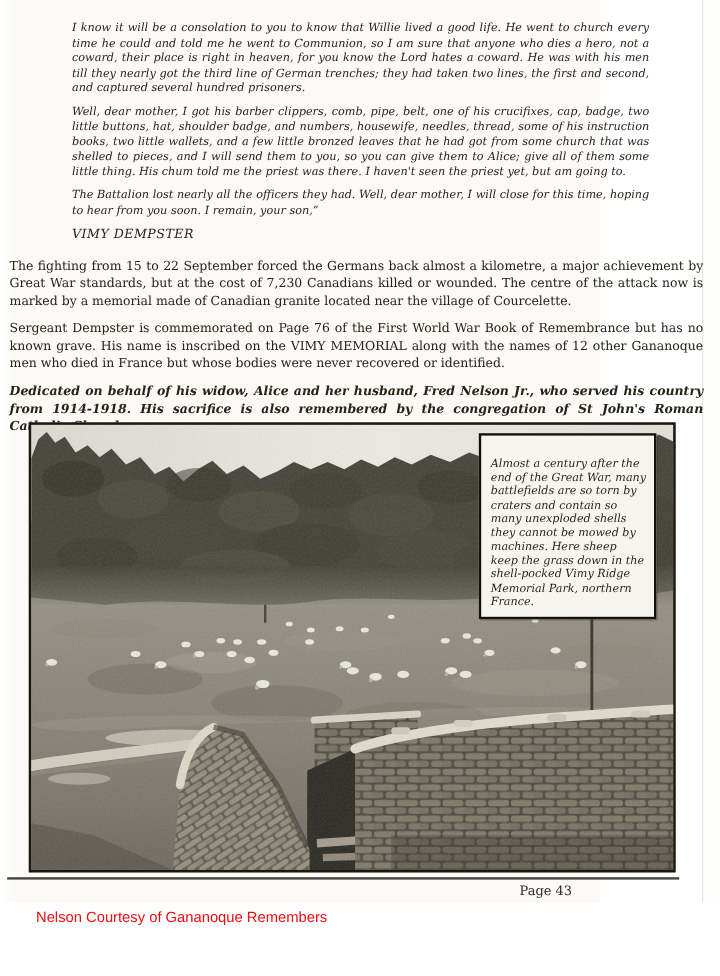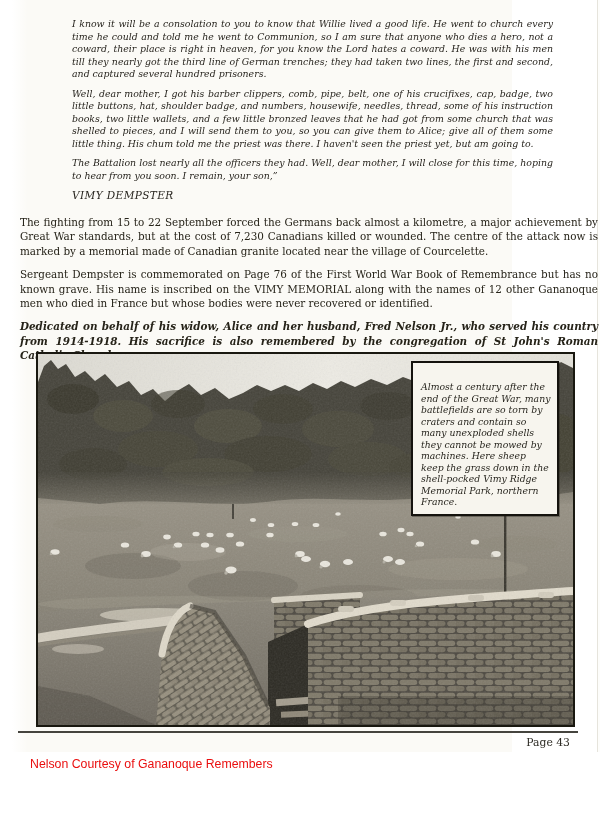--- a/index.html
+++ b/index.html
@@ -1,34 +1,34 @@
 <!DOCTYPE html>
 <html><head>
 <meta charset="utf-8">
 <style>
   html,body{margin:0;padding:0;width:600px;height:813px;background:#ffffff;overflow:hidden;}
-  .sheet{position:absolute;left:12px;top:0;width:500px;height:813px;background:#fbfaf6;}
+  .sheet{position:absolute;left:0;top:0;width:500px;height:813px;background:#fbfaf6;}
   .scan-left{position:absolute;left:0;top:0;width:16px;height:100%;background:linear-gradient(90deg,#ffffff, rgba(255,255,255,0));}
   .scan-right{position:absolute;left:585px;top:0;width:15px;height:756px;background:#fdfdfb;border-left:1px solid #e6e4dc;}
   .scan-bottom{position:absolute;left:0;top:752px;width:600px;height:61px;background:#ffffff;}
 
   .quote-block{position:absolute;left:60px;top:18px;width:481px;font:italic 9.4px/12.5px "DejaVu Serif",serif;color:#27241e;text-align:justify;}
   .quote-block p{margin:0 0 7px 0;}
   .signature{font:italic 10.5px/13px "DejaVu Serif",serif;letter-spacing:.4px;color:#27241e;margin-top:9px;}
 
   .body-block{position:absolute;left:8px;top:215px;width:578px;font:10.4px/14.4px "DejaVu Serif",serif;color:#262319;text-align:justify;}
   .body-block p{margin:0 0 9px 0;}
   .dedication{font-style:italic;font-weight:bold;}
 
   .photo{position:absolute;left:24px;top:352px;width:539px;height:375px;border:2px solid #191810;box-sizing:border-box;background:#8f8a7d;}
   .photo svg{display:block;}
   .caption-box{position:absolute;left:373px;top:7px;width:148px;box-sizing:border-box;border:2px solid #15130e;background:#f7f5ee;padding:18px 6px 6px 8px;font:italic 9.3px/11.5px "DejaVu Serif",serif;color:#211f18;box-shadow:1px 1px 0 rgba(40,38,30,.4);}
 
   .footer-rule{position:absolute;left:6px;top:731px;width:560px;height:0;border-top:2.4px solid #45443e;}
-  .page-number{position:absolute;left:433px;top:736px;width:125px;text-align:right;font:10.8px/14px "DejaVu Serif",serif;color:#2e2c25;}
+  .page-number{position:absolute;left:433px;top:736px;width:125px;font:10.8px/14px "DejaVu Serif",serif;color:#2e2c25;}
 
   .credits{position:absolute;left:30px;top:756px;font:12.3px/16.2px "Liberation Sans",sans-serif;color:#ea0f0f;}
   .credits div{white-space:nowrap;}
 </style>
 </head>
 <body>
 
 <div class="sheet">
   <div class="scan-left"></div>
   <div class="scan-right"></div>

